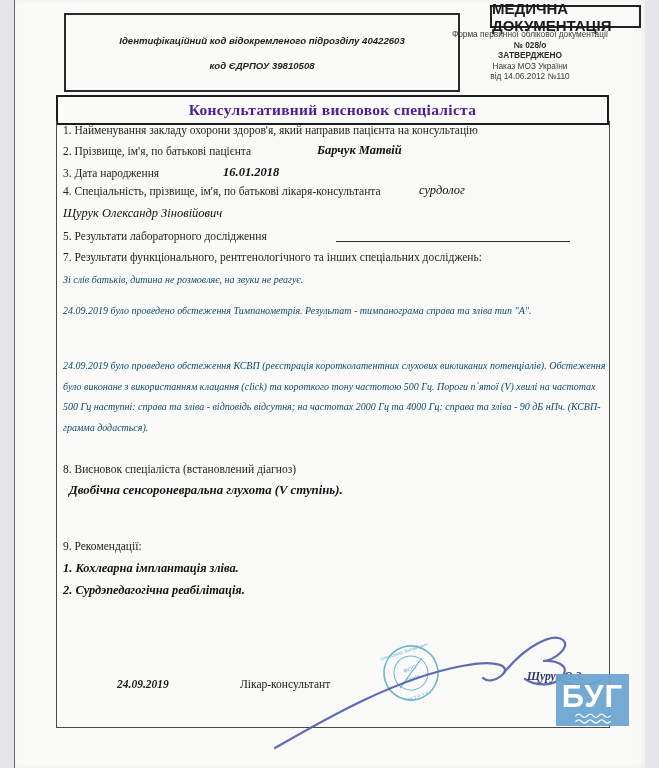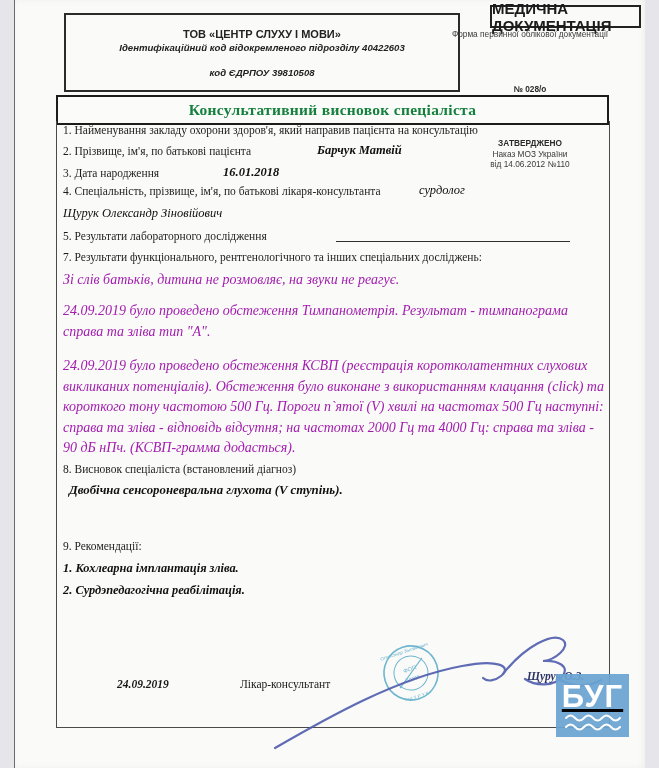--- a/index.html
+++ b/index.html
@@ -13,51 +13,50 @@
            display:flex;flex-direction:column;justify-content:center;gap:2px;
            font-family:"Liberation Sans",sans-serif;text-align:center;color:#222;}
   .org-name{font-size:11px;font-weight:bold;}
   .org-it{font-size:9.6px;font-weight:bold;font-style:italic;}
   
   .doc-title-box{left:443px;top:5px;width:147px;height:19px;border:2px solid #222;
                  display:flex;align-items:center;justify-content:center;
                  font-family:"Liberation Sans",sans-serif;font-size:15px;font-weight:bold;color:#1c1c1c;margin-left:32px;}
   .doc-meta{left:436px;top:29px;width:158px;text-align:center;color:#3a3a3a;
             font-family:"Liberation Sans",sans-serif;font-size:8.3px;line-height:10.5px;}
-  .doc-meta .b{font-weight:bold;color:#2a2a2a;margin-top:44px;}
+  .doc-meta .b{font-weight:bold;color:#2a2a2a;}
   
   .title-bar{left:41px;top:95px;width:549px;height:26px;border:2px solid #1c1c1c;background:#fbfbf9;
              display:flex;align-items:center;justify-content:center;
-             font-size:15.5px;font-weight:bold;color:#15803d;letter-spacing:.3px;}
+             font-size:15.5px;font-weight:bold;color:#4c1d95;letter-spacing:.3px;}
   
   .main-box{left:41px;top:121px;width:552px;height:606px;border:1px solid #4a4a4a;border-top:none;}
   .lbl{position:absolute;left:6px;font-size:11.5px;color:#1d1d1d;white-space:nowrap;font-family:Liberation Serif, serif;}
   .val{position:absolute;font-style:italic;color:#101010;}
   .bold{font-weight:bold;}
-  .para{position:absolute;left:6px;font-style:italic;font-size:14px;color:#a21caf;line-height:20.5px;}
+  .para{position:absolute;left:6px;font-style:italic;font-size:10px;color:#0c4a6e;line-height:20.5px;}
   .uline{position:absolute;border-top:1.2px solid #2f2f2f;}
   
   .foot{position:absolute;font-size:11.5px;color:#181818;}
   .stamp{opacity:.75;}
   .signature{pointer-events:none;}
   .signed-by{font-style:italic;font-weight:bold;color:#2e3566;}
   
-  .buh{left:541px;top:674px;width:73px;height:63px;background:rgba(106,164,210,.93);
-       display:flex;flex-direction:column;align-items:center;justify-content:flex-start;text-decoration:underline;}
+  .buh{left:541px;top:674px;width:73px;height:52px;background:rgba(106,164,210,.93);
+       display:flex;flex-direction:column;align-items:center;justify-content:flex-start;}
   .buh-text{font-family:"Liberation Sans",sans-serif;font-size:31px;font-weight:bold;color:#fff;
             margin-top:8px;line-height:30px;letter-spacing:1px;}
 </style>
 </head>
 <body>
 
 <div class="scene">
   <div class="page">
 
     <div class="abs org-box">
-      <div class="org-name">ТОВ «ЦЕНТР СЛУХУ І МОВИ»</div>
       <div class="org-it">Ідентифікаційний код відокремленого підрозділу 40422603</div>
       <div class="org-it" style="margin-top:12px">код ЄДРПОУ 39810508</div>
     </div>
 
     <div class="abs doc-title-box">МЕДИЧНА ДОКУМЕНТАЦІЯ</div>
     <div class="abs doc-meta">
       <div>Форма первинної облікової документації</div>
       <div class="b">№ 028/о</div>
       <div class="b">ЗАТВЕРДЖЕНО</div>
       <div>Наказ МОЗ України</div>

